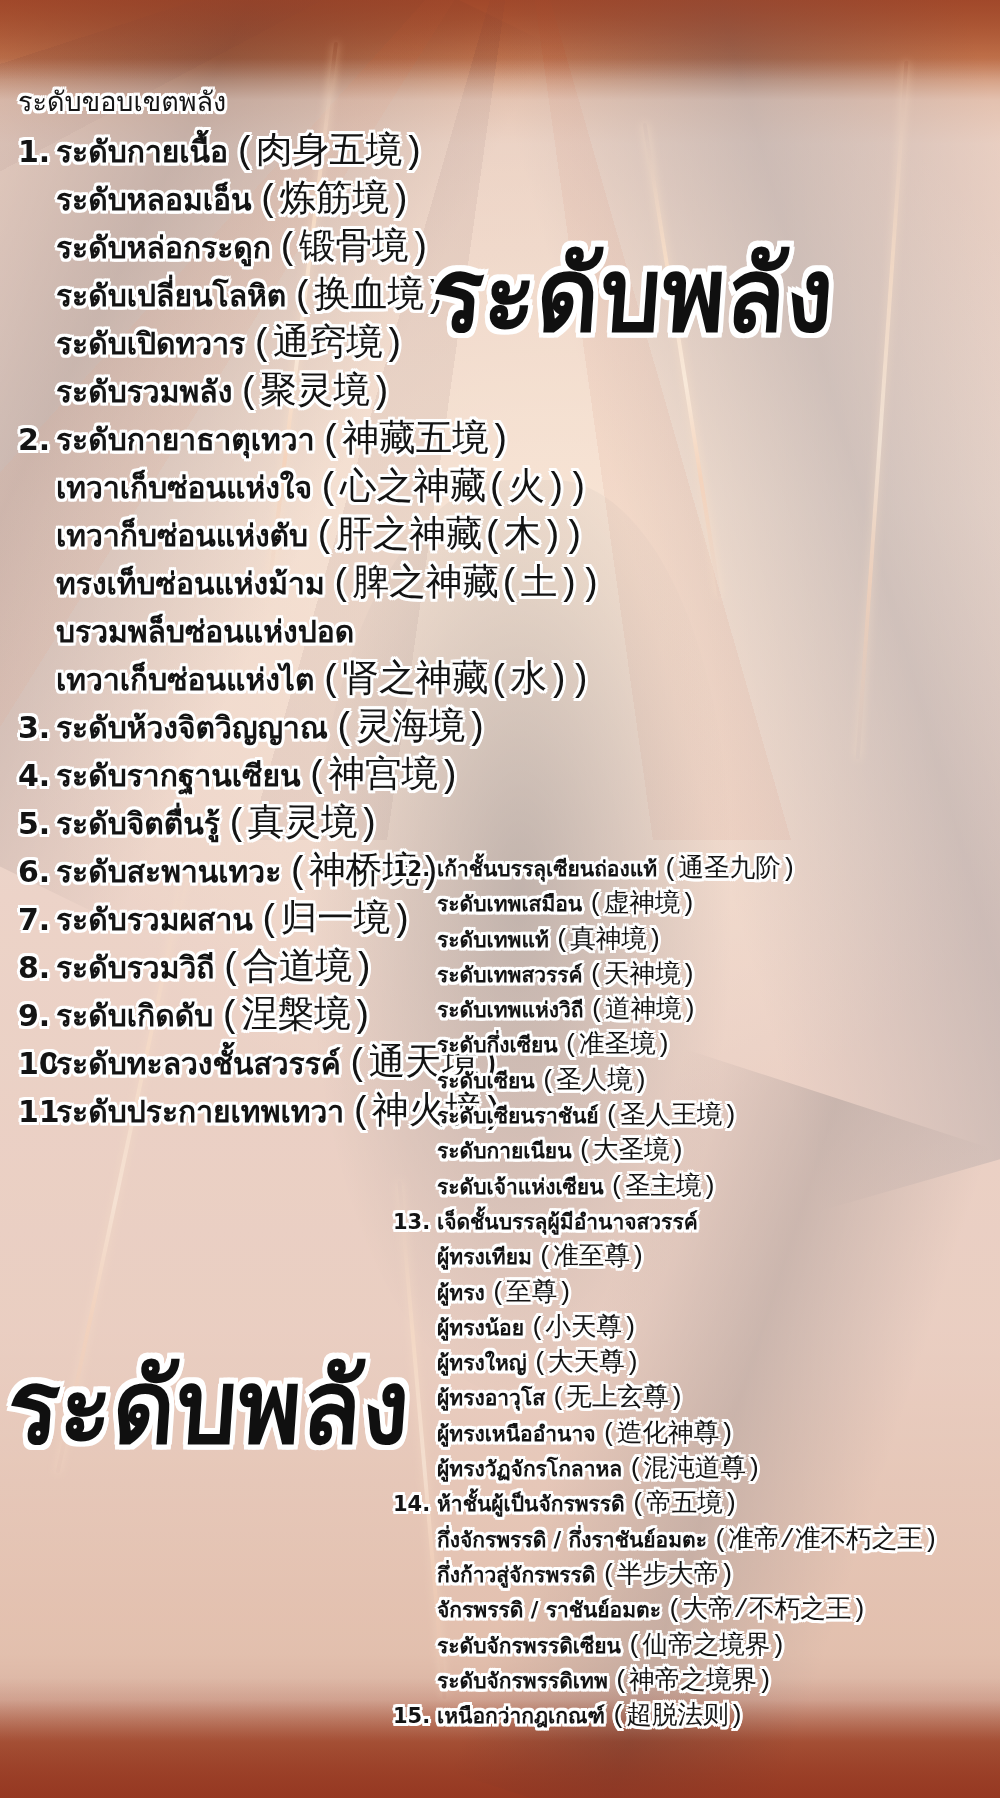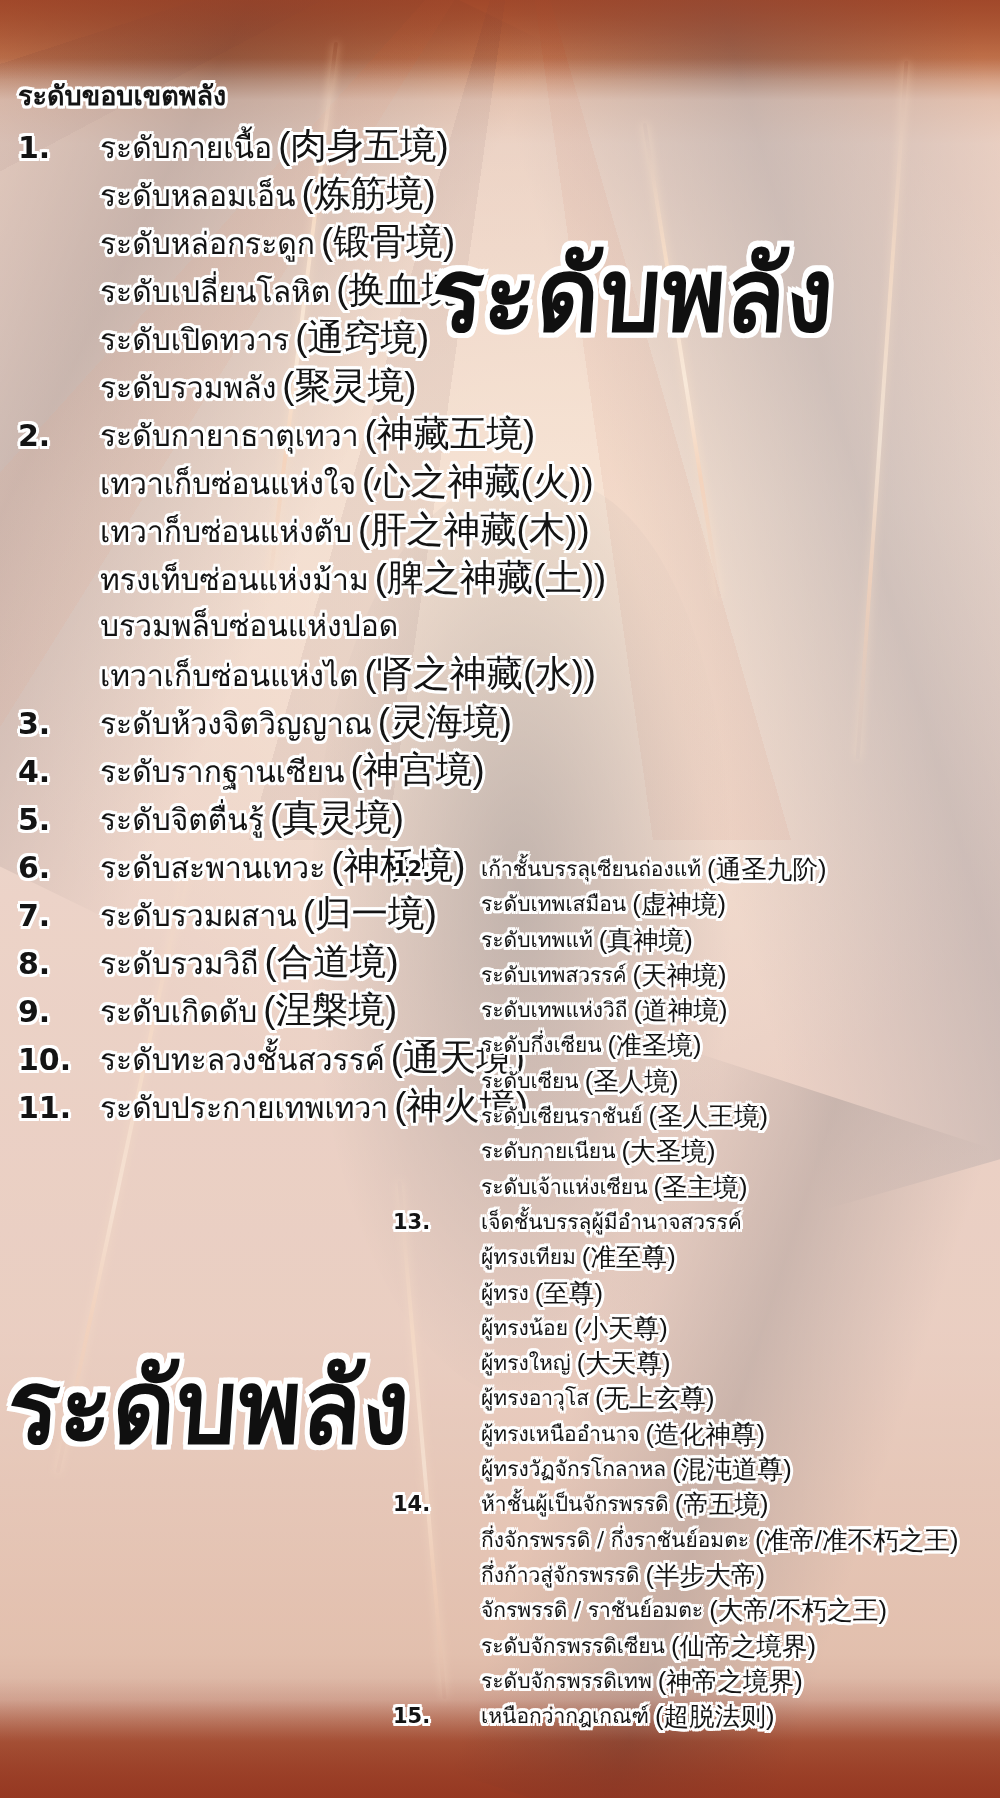--- a/index.html
+++ b/index.html
@@ -42,30 +42,30 @@
 
   .outlined{
     color:#141414;
     text-shadow:-2px -2px 0 #fff,2px -2px 0 #fff,-2px 2px 0 #fff,2px 2px 0 #fff,
       0 -3px 0 #fff,0 3px 0 #fff,-3px 0 0 #fff,3px 0 0 #fff,
       -2px 3px 0 #fff,2px 3px 0 #fff,-2px -3px 0 #fff,2px -3px 0 #fff;
   }
   .col{position:absolute;z-index:5;}
   .col-left{left:18px;top:76px;width:660px;}
   .col-right{left:393px;top:846px;width:607px;}
-  .list-header{font-size:27px;font-weight:bold;line-height:40px;}
+  .list-header{font-size:27px;font-weight:normal;line-height:40px;margin-top:6px;}
   .rows{margin:6px 0 0 0;padding:0;list-style:none;}
   .row{display:flex;align-items:baseline;white-space:nowrap;}
   .col-left .row{height:48px;font-size:30px;line-height:48px;}
   .col-right .row{height:35.3px;font-size:21px;line-height:35.3px;align-items:center;}
   .num{font-weight:bold;flex:0 0 auto;}
   .col-left .num{width:38px;}
   .col-right .num{width:44px;}
-  .thai{font-weight:normal;margin-left:44px;}
-  .cn{font-family:Liberation Sans, sans-serif;font-weight:400;font-size:1.22em;margin-left:6px;}
+  .thai{font-weight:bold;}
+  .cn{font-family:Liberation Mono, monospace;font-weight:400;font-size:1.22em;margin-left:6px;}
   .big-title{
     position:absolute;z-index:6;font-weight:bold;white-space:nowrap;
     font-size:96px;letter-spacing:1px;color:#101010;
     transform:skewX(-4deg) scaleY(1.08);
     text-shadow:-4px -4px 0 #fff,4px -4px 0 #fff,-4px 4px 0 #fff,4px 4px 0 #fff,
       0 -5px 0 #fff,0 5px 0 #fff,-5px 0 0 #fff,5px 0 0 #fff,
       -4px 5px 0 #fff,4px 5px 0 #fff,-4px -5px 0 #fff,4px -5px 0 #fff;
   }
   .title-top{left:432px;top:218px;}
   .title-bottom{left:8px;top:1330px;}

